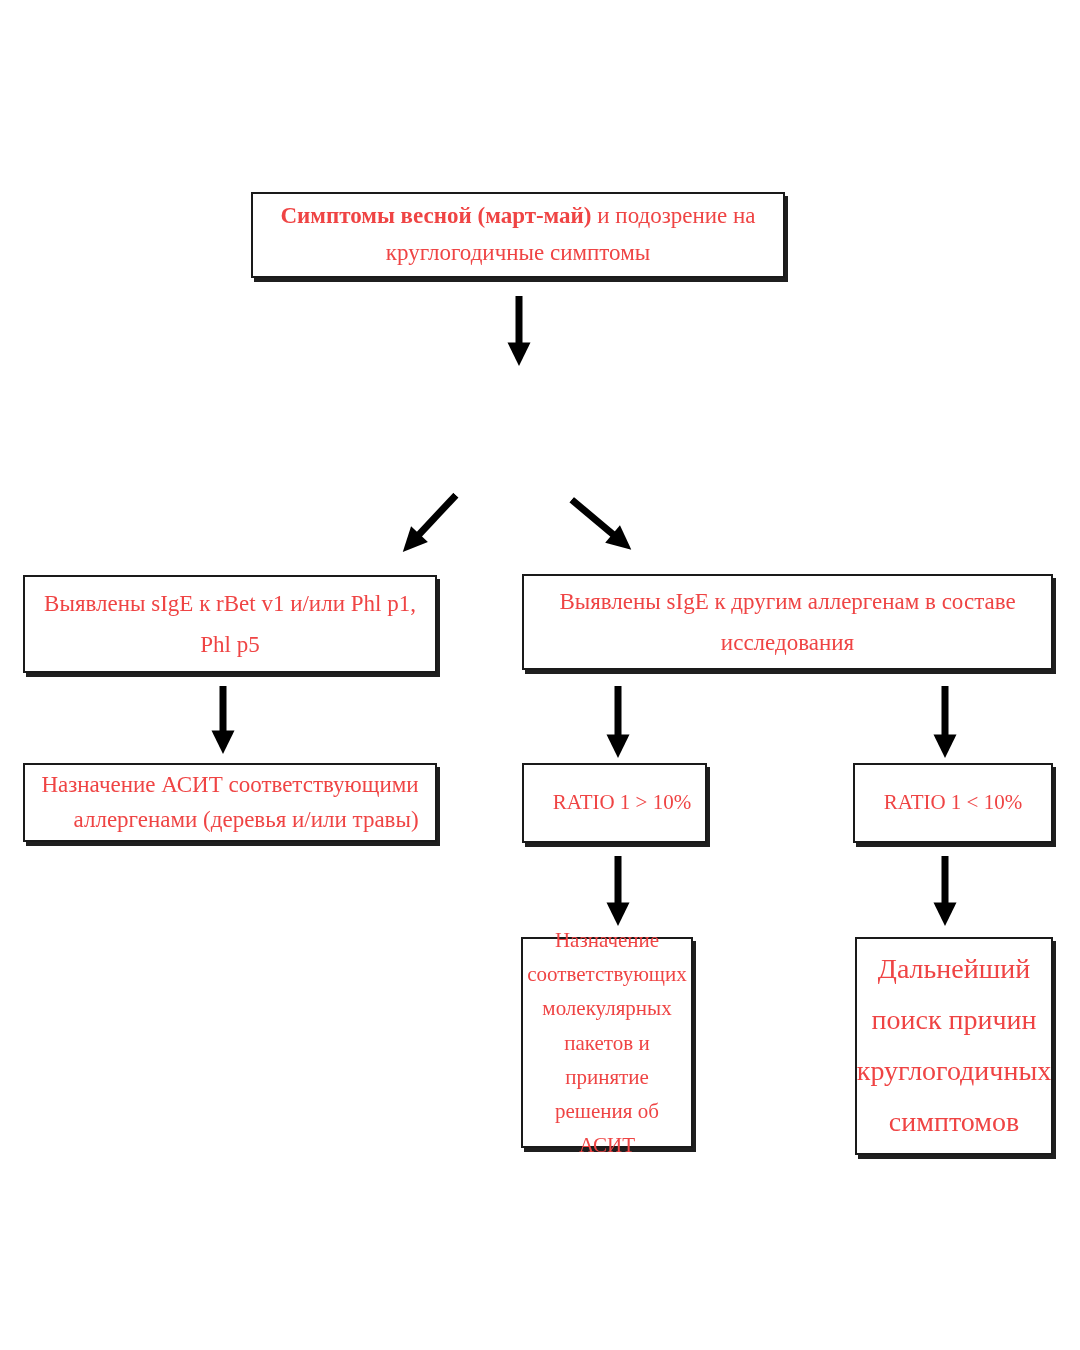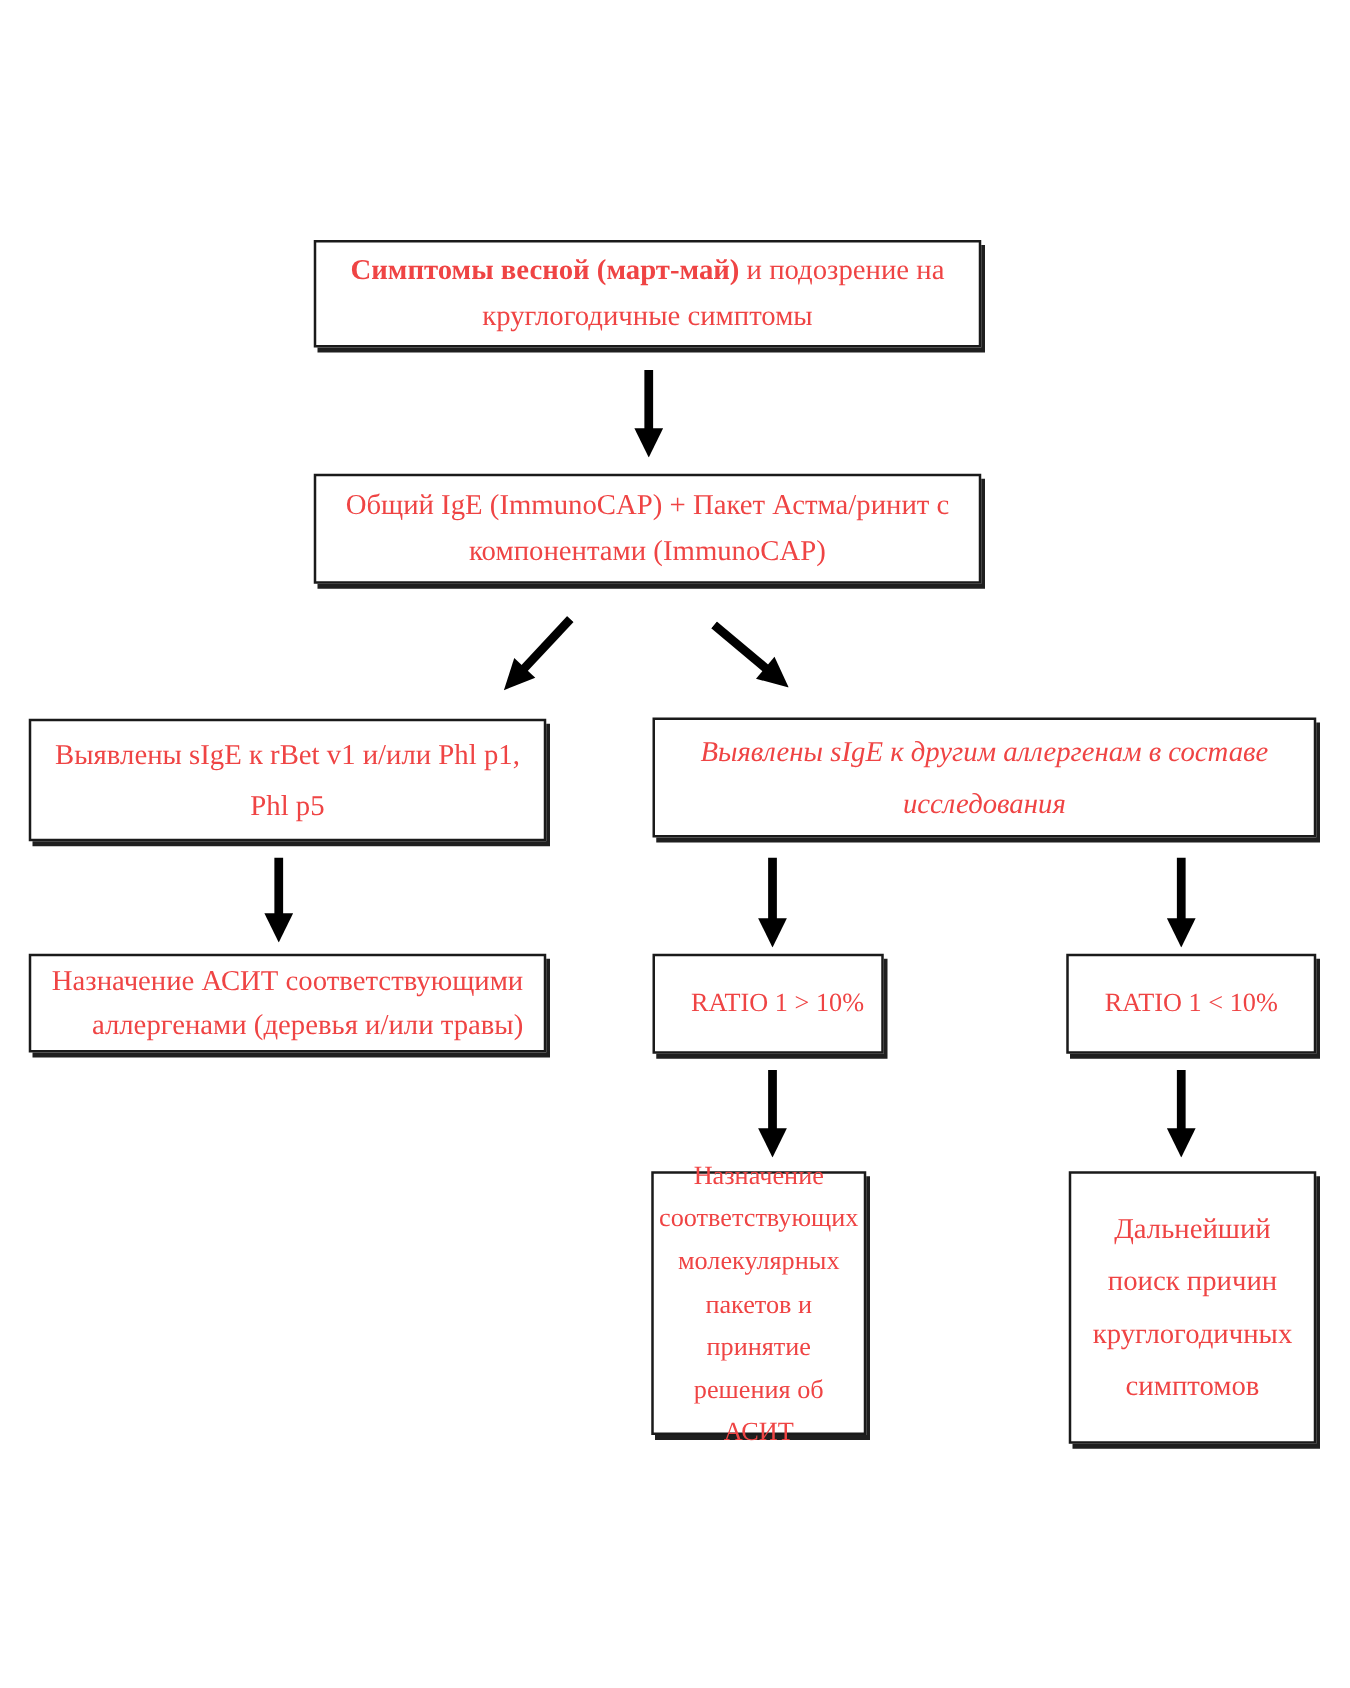--- a/index.html
+++ b/index.html
@@ -23,26 +23,26 @@
     justify-content: center;
     text-align: center;
     white-space: pre-line;
     font-size: 23px;
     line-height: 1.6;
     padding: 4px 8px;
   }
   #node-start        { left: 251px; top: 192px; width: 534px; height: 86px; }
   #node-test         { left: 251px; top: 379px; width: 534px; height: 88px; }
   #node-left-result  { left: 23px;  top: 575px; width: 414px; height: 98px; line-height: 1.8; }
-  #node-right-result { left: 522px; top: 574px; width: 531px; height: 96px; line-height: 1.8; font-style: italic; }
+  #node-right-result { left: 522px; top: 574px; width: 531px; height: 96px; line-height: 1.8; }
   #node-asit         { left: 23px;  top: 763px; width: 414px; height: 79px; line-height: 1.5; text-align: right; }
   #node-ratio-gt     { left: 522px; top: 763px; width: 185px; height: 80px; font-size: 21px; padding-left: 23px; }
   #node-ratio-lt     { left: 853px; top: 763px; width: 200px; height: 80px; font-size: 21px; }
   #node-molecular    { left: 521px; top: 937px; width: 172px; height: 211px; font-size: 21px; line-height: 1.62; }
-  #node-further      { left: 855px; top: 937px; width: 198px; height: 218px; font-size: 23px; line-height: 1.82; }
+  #node-further      { left: 855px; top: 937px; width: 198px; height: 218px; font-size: 28px; line-height: 1.82; }
 
   .arrow { position: absolute; pointer-events: none; }
   #arrow-top        { left: 505px; top: 296px; }
   #arrow-diag-left  { left: 414px; top: 484px; transform: rotate(43deg); }
   #arrow-diag-right { left: 589px; top: 485px; transform: rotate(-50deg); }
   #arrow-left-col   { left: 209px; top: 686px; }
   #arrow-mid-1      { left: 604px; top: 686px; }
   #arrow-right-1    { left: 931px; top: 686px; }
   #arrow-mid-2      { left: 604px; top: 856px; }
   #arrow-right-2    { left: 931px; top: 856px; }
@@ -50,24 +50,20 @@
 </head>
 <body>
 
 <div class="canvas">
 
   <div class="node" id="node-start">
     <div><b>Симптомы весной (март-май)</b><span> и подозрение на
 круглогодичные симптомы</span></div>
   </div>
 
-  <div class="node" id="node-test">
-    <div>Общий IgE (ImmunoCAP) + Пакет Астма/ринит с
-компонентами (ImmunoCAP)</div>
-  </div>
 
   <div class="node" id="node-left-result">
     <div>Выявлены sIgE к rBet v1 и/или Phl p1,
 Phl p5</div>
   </div>
 
   <div class="node" id="node-right-result">
     <div>Выявлены sIgE к другим аллергенам в составе
 исследования</div>
   </div>

